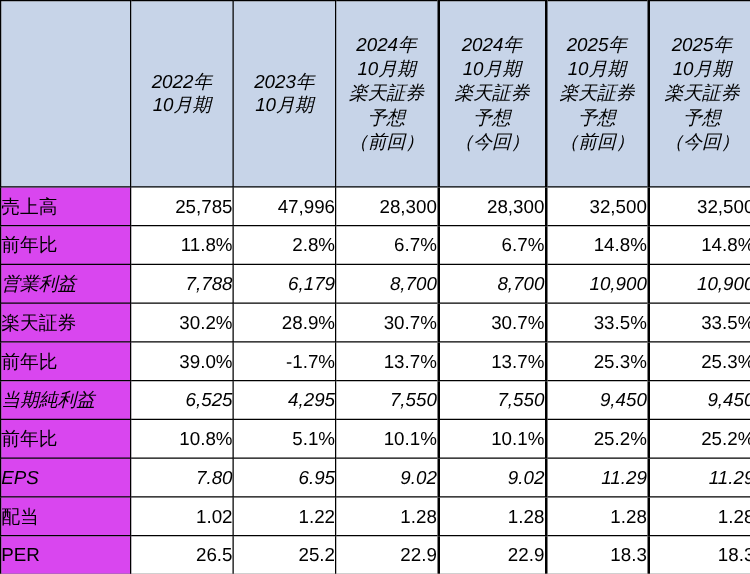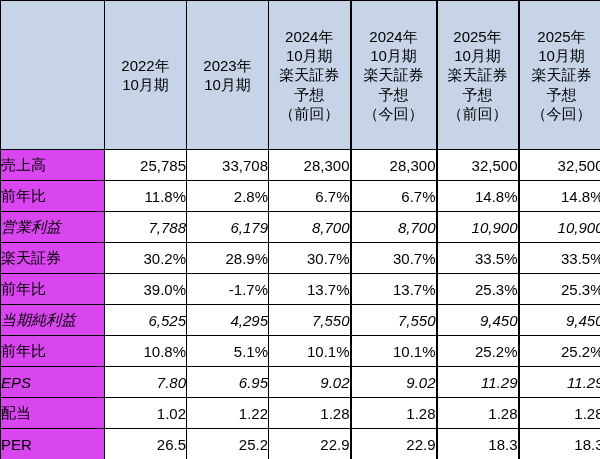--- a/index.html
+++ b/index.html
@@ -33,20 +33,21 @@
   col.c-data-b{ width: 86px; }
 
   thead td, thead th {
     background: #c7d4e8;
     text-align: center;
     vertical-align: middle;
     height: 148px;
     line-height: 1.28;
     padding: 2px 2px;
     font-size: 14.5px;
+    font-style: italic;
   }
   thead .hdr-lines {
     display: flex;
     flex-direction: column;
     justify-content: center;
     align-items: center;
     height: 100%;
   }
   thead .bold-col {
     font-weight: bold;
@@ -142,21 +143,21 @@
             <div>予想</div>
             <div>（今回）</div>
           </div>
         </td>
       </tr>
   </thead>
   <tbody>
       <tr>
         <td class="row-label">売上高</td>
         <td class="val">25,785</td>
-        <td class="val">33,708</td>
+        <td class="val">47,996</td>
         <td class="val">28,300</td>
         <td class="val bold bold-left bold-right">28,300</td>
         <td class="val">32,500</td>
         <td class="val bold bold-left bold-right">32,500</td>
       </tr>
       <tr>
         <td class="row-label">前年比</td>
         <td class="val">11.8%</td>
         <td class="val">2.8%</td>
         <td class="val">6.7%</td>

